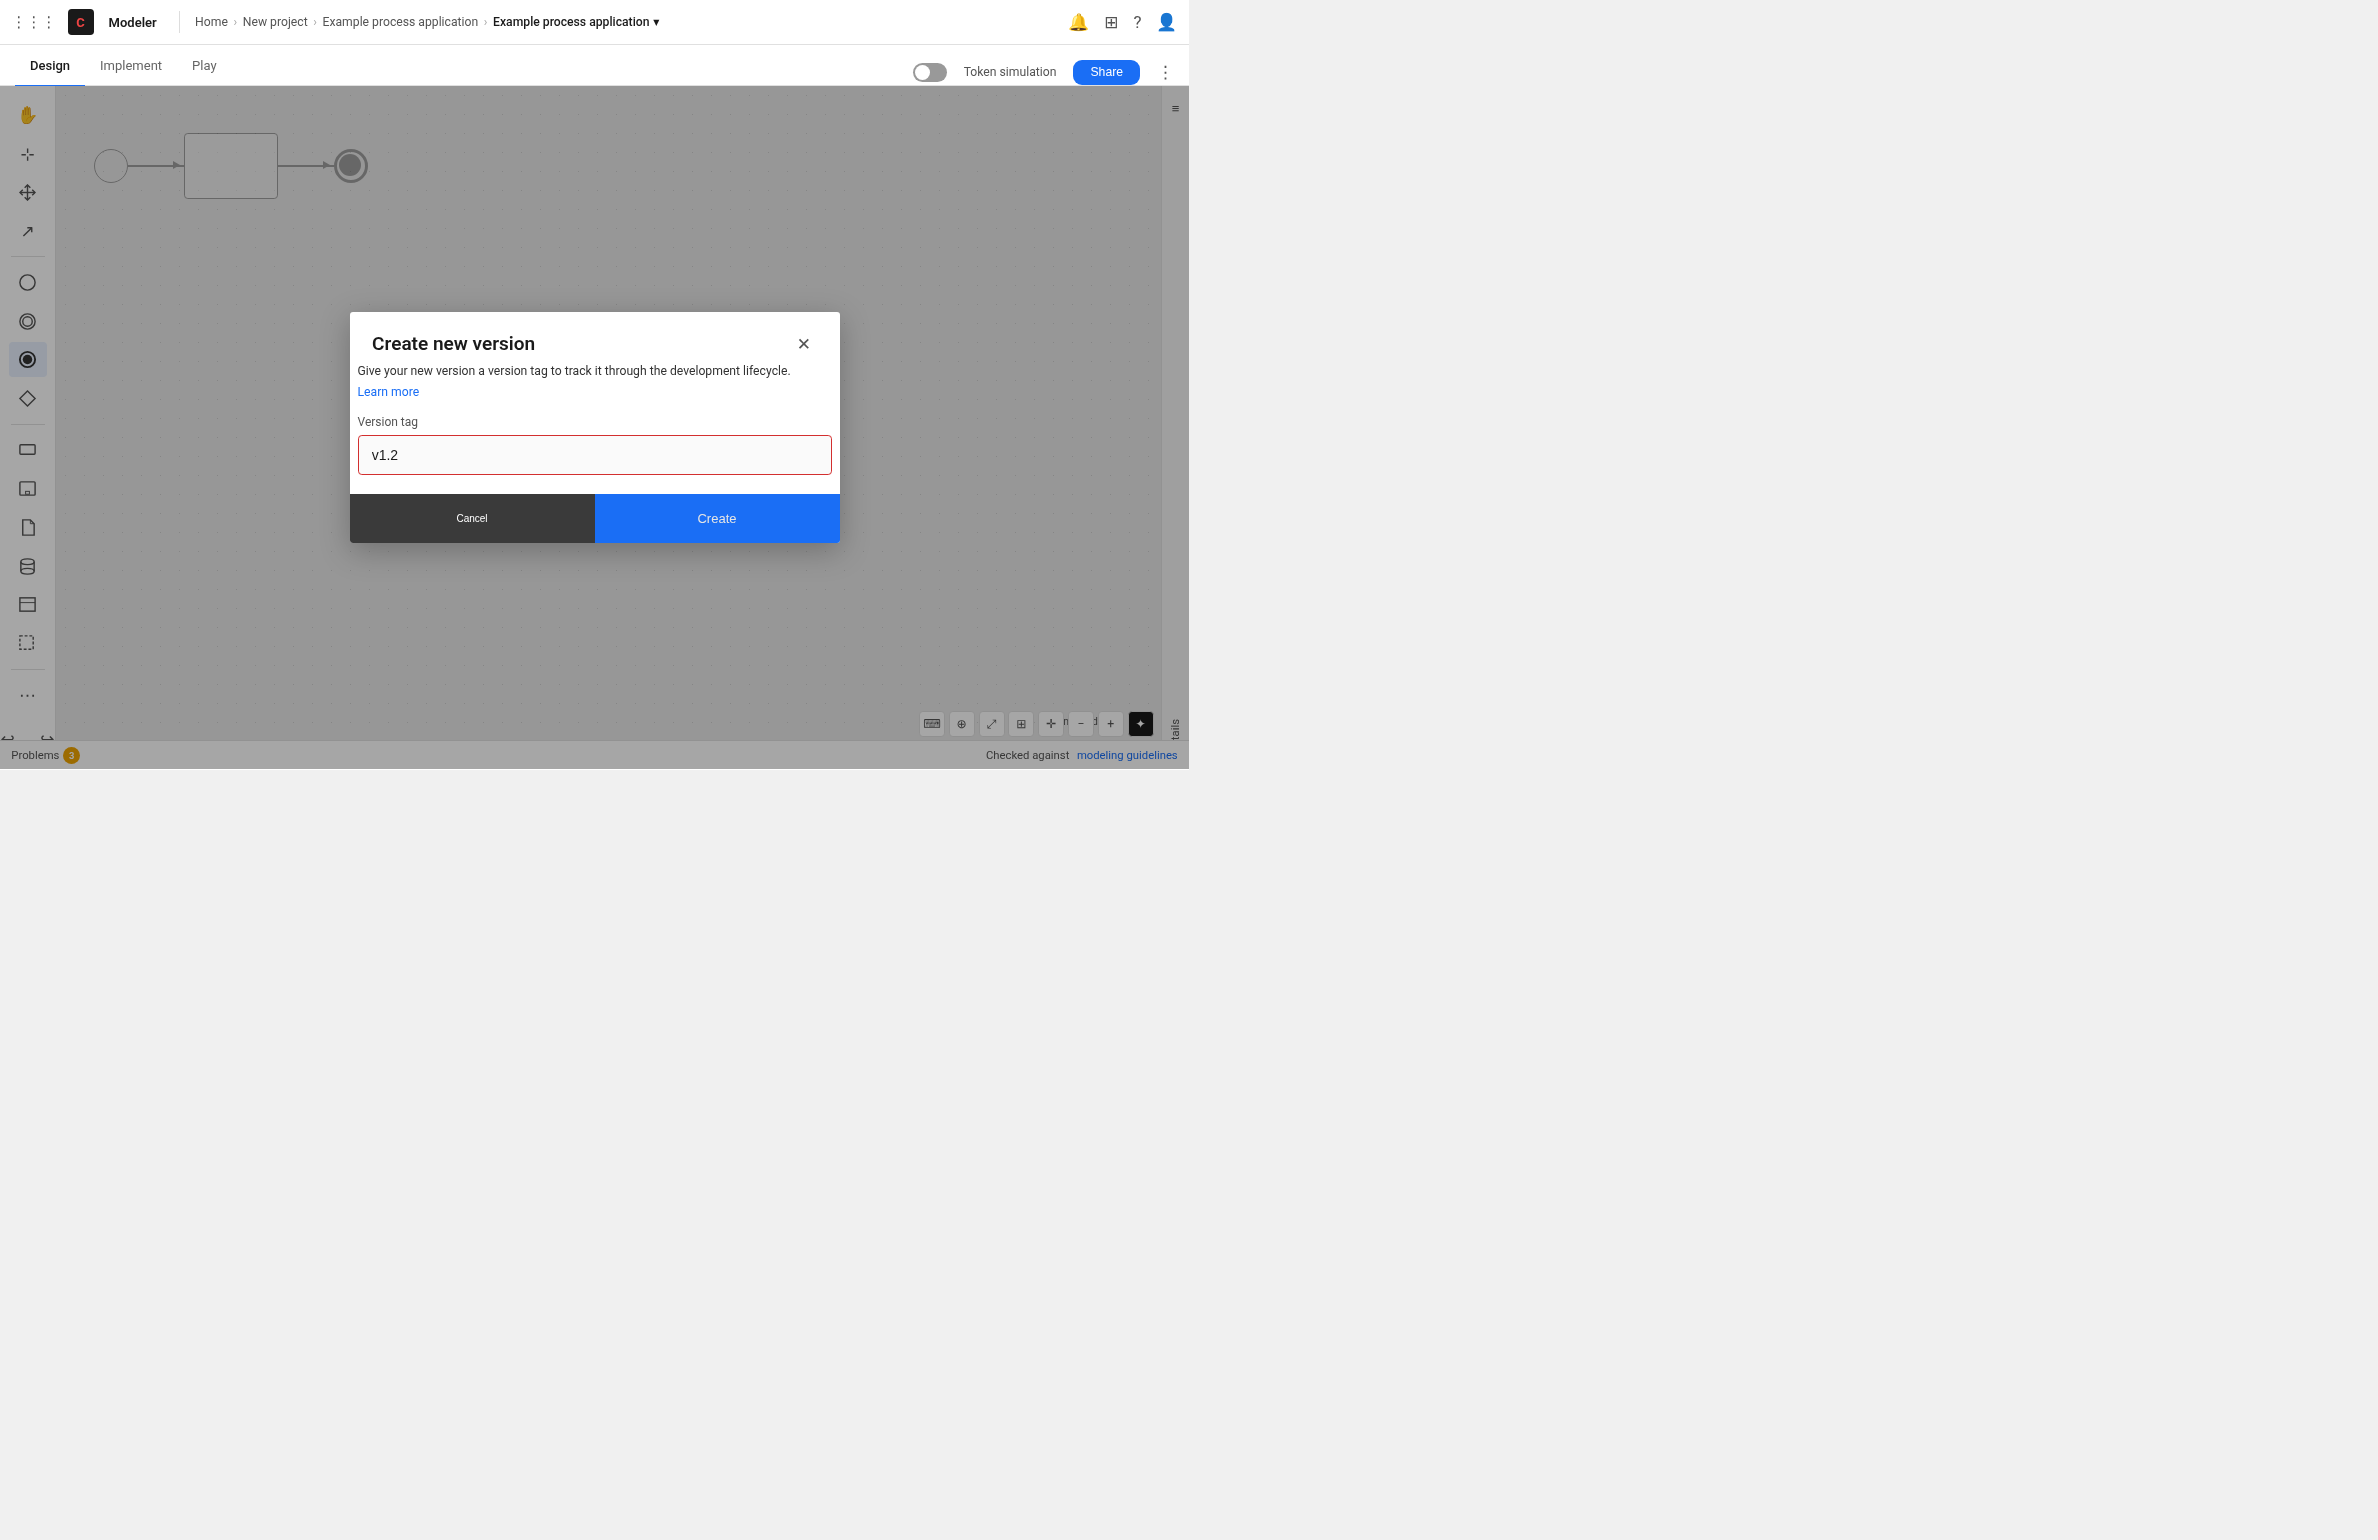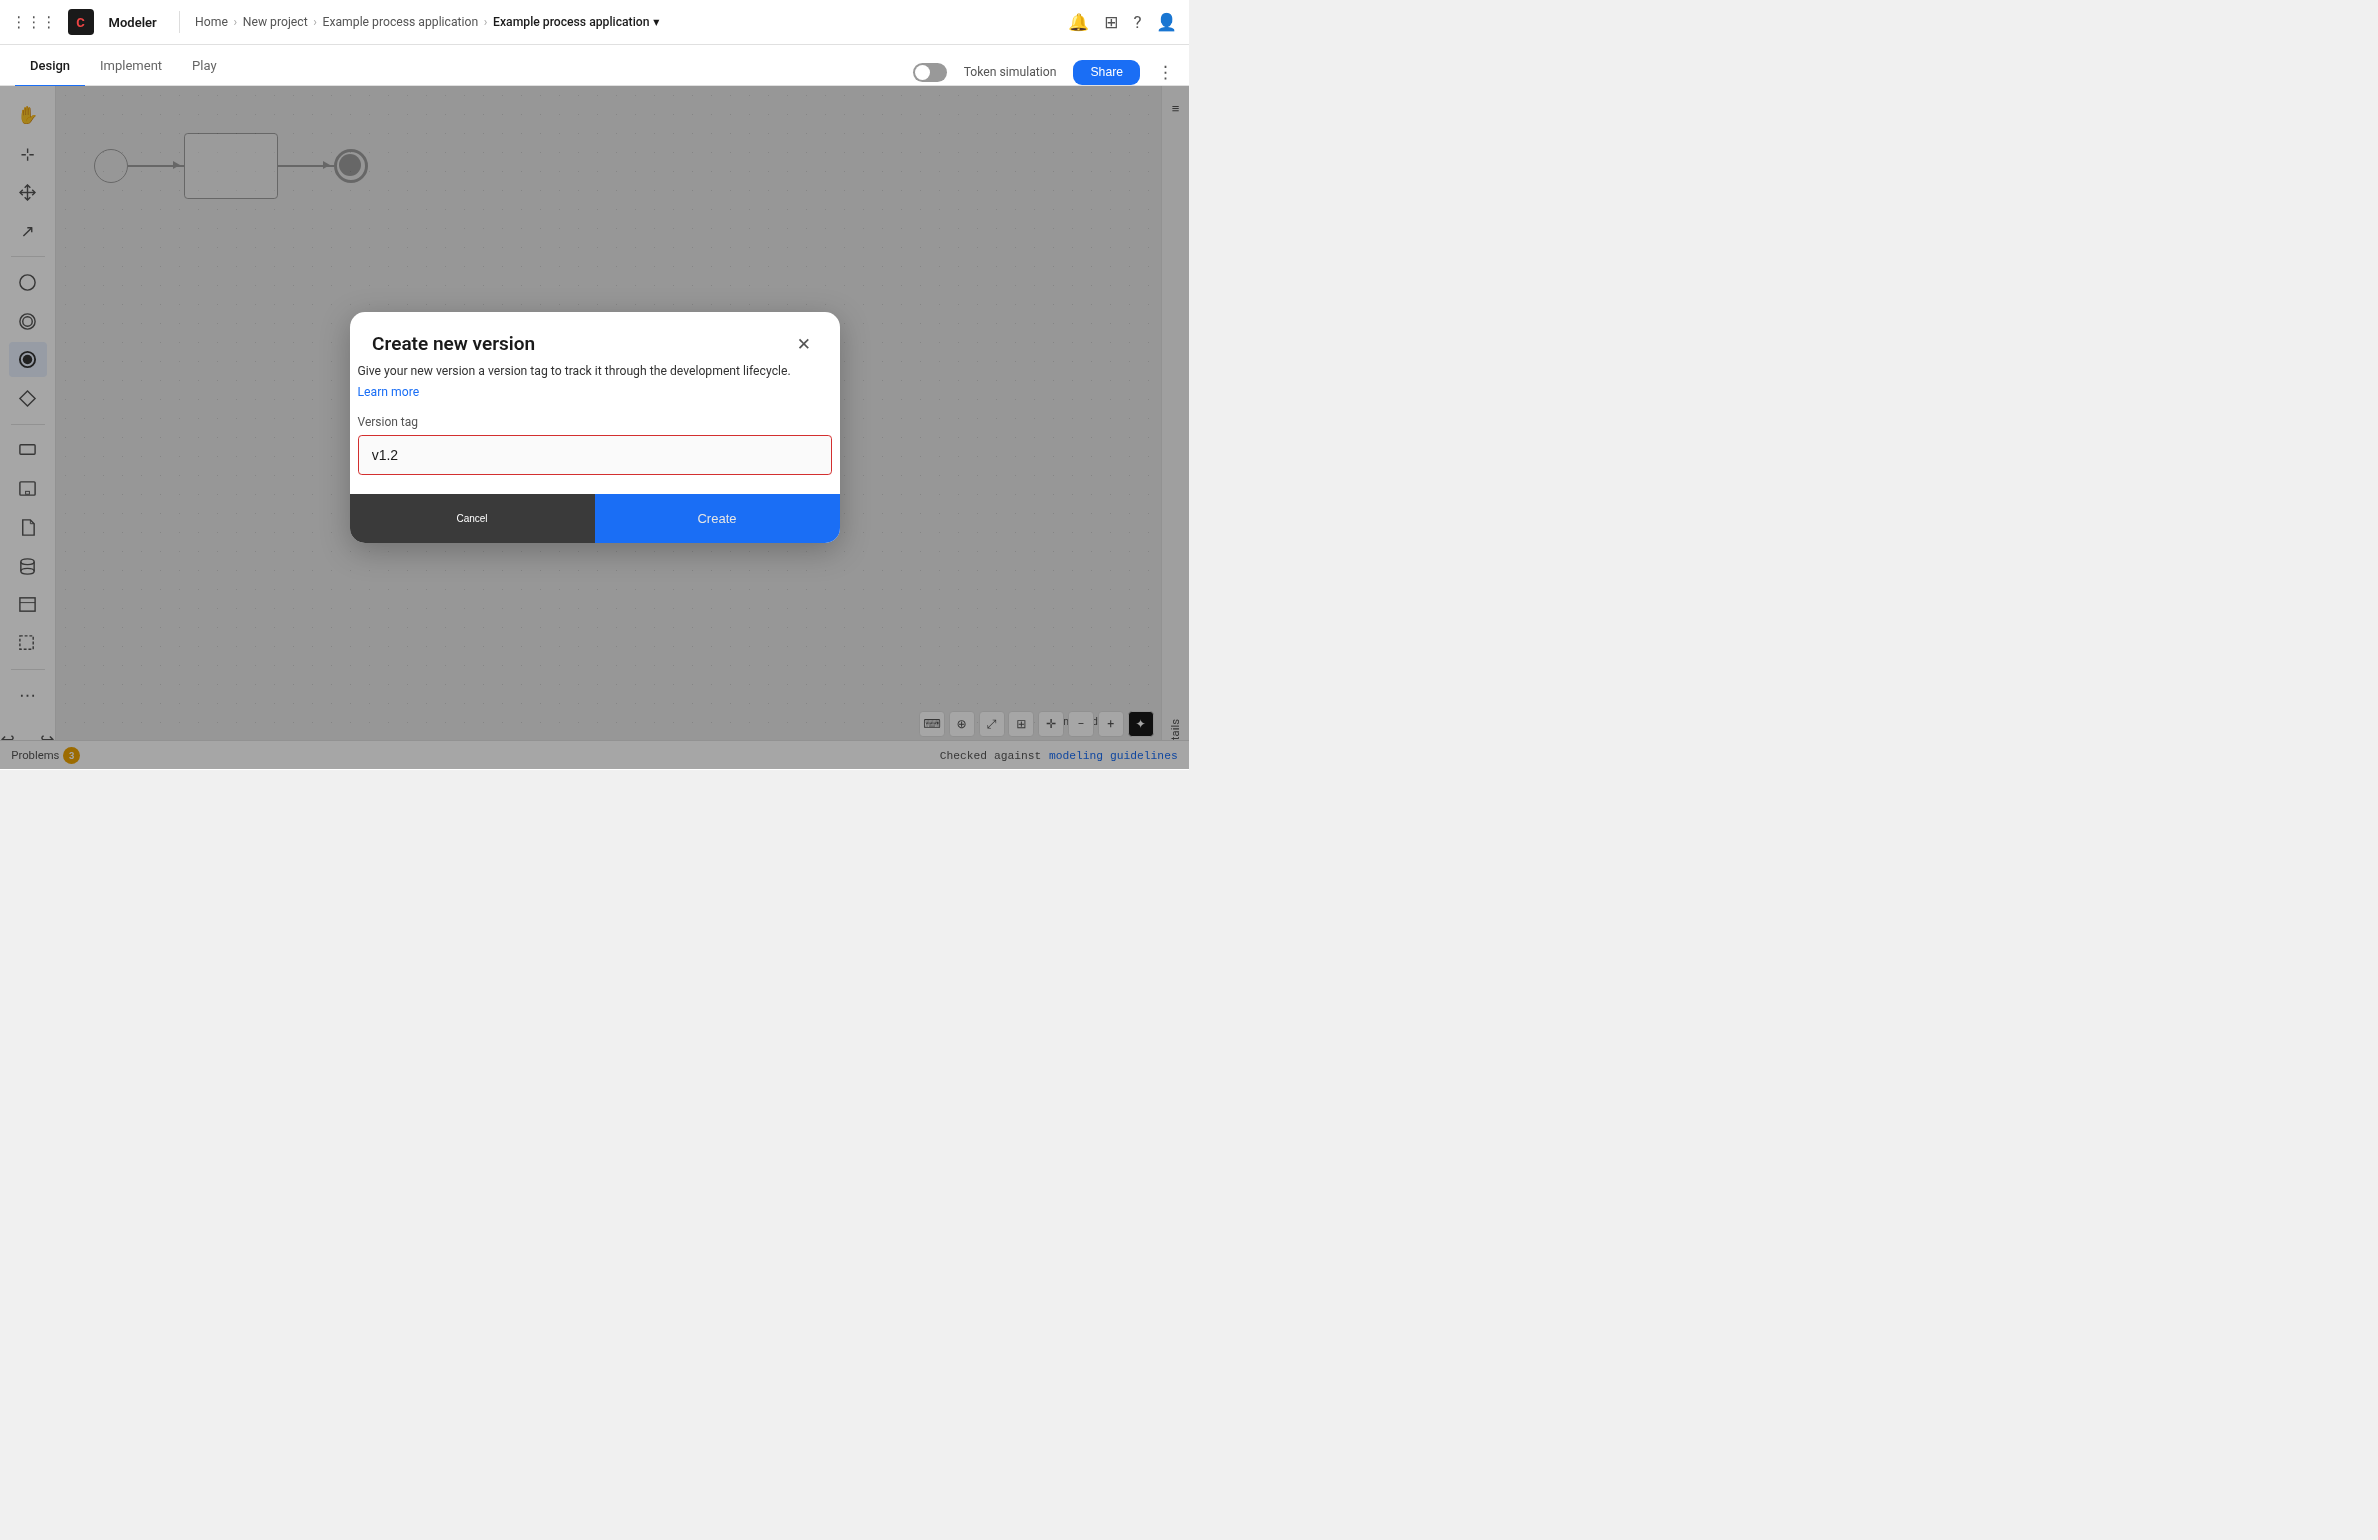--- a/index.html
+++ b/index.html
@@ -122,21 +122,21 @@
       background: #fff; border-top: 0.9px solid #e0e0e0;
       display: flex; align-items: center; padding: 0 11.3px;
       font-size: 11.3px; color: #555;
     }
     .problems-badge {
       display: inline-flex; align-items: center; justify-content: center;
       width: 17px; height: 17px; border-radius: 50%;
       background: #f0a500; color: #fff; font-size: 9.4px; font-weight: bold;
       margin-left: 3.8px;
     }
-    .bottom-right { margin-left: auto; display: flex; align-items: center; gap: 7.5px; font-family: Liberation Mono, monospace; }
+    .bottom-right { margin-left: auto; display: flex; align-items: center; gap: 7.5px; }
     .modeling-link { color: #1a6ef5; text-decoration: none; }
 
     
     .send-feedback {
       position: absolute; bottom: 45px; right: 38px;
       font-size: 11.3px; color: #555; text-align: right;
     }
 
     
     .bottom-toolbar-row {
@@ -150,21 +150,21 @@
     }
     .bt-btn.active { background: #1a1a1a; color: #fff; }
 
     
     .modal-overlay {
       position: absolute; top: 0; left: 0; right: 0; bottom: 0;
       background: rgba(0,0,0,0.35); z-index: 100;
       display: flex; align-items: center; justify-content: center;
     }
     .modal {
-      background: #fff; border-radius: 15px; overflow: hidden;
+      background: #fff; border-radius: 3px; overflow: hidden;
       width: 490px; box-shadow: 0 7.5px 30px rgba(0,0,0,0.25);
     }
     .modal-header {
       display: flex; align-items: center; justify-content: space-between;
       padding: 19px 22.6px 7.5px;
     }
     .modal-title { font-size: 19px; font-weight: 600; color: #1a1a1a; }
     .modal-close {
       width: 26px; height: 26px; display: flex; align-items: center; justify-content: center;
       cursor: pointer; color: #555; font-size: 17px; border-radius: 3.8px;

